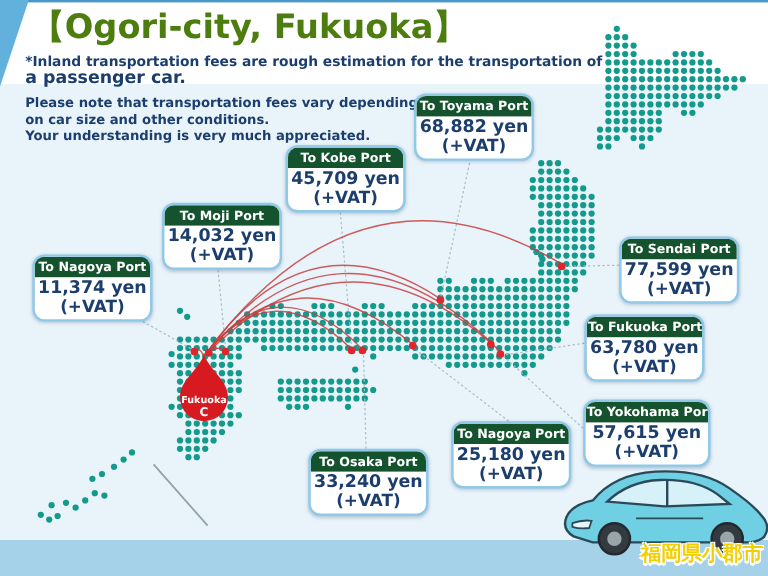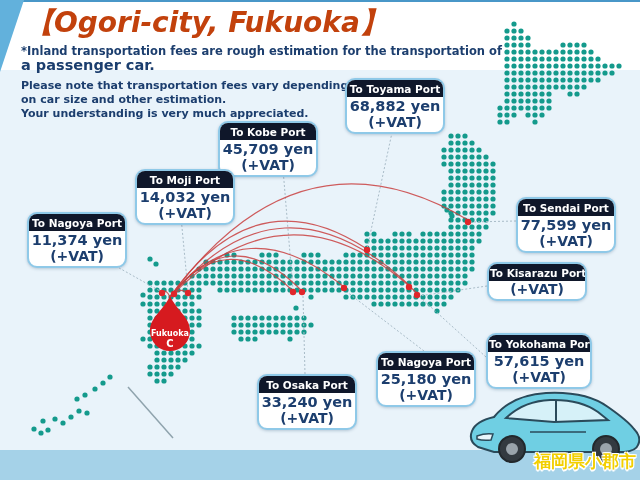--- a/index.html
+++ b/index.html
@@ -7,37 +7,37 @@
     position:relative; width:640px; height:480px; overflow:hidden;
     background:#e9f3fa; font-family:"DejaVu Sans", sans-serif;
   }
   .bg-topbar{position:absolute;left:0;top:0;width:640px;height:2px;background:#4897c8;}
   .bg-white{position:absolute;left:0;top:0;width:640px;height:70px;background:#ffffff;}
   .bg-bottom{position:absolute;left:0;top:450px;width:640px;height:30px;background:#a5d2e8;}
   #mapsvg{position:absolute;left:0;top:0;}
 
   .title{
     position:absolute;left:26px;top:4px;
-    font-size:28px;font-weight:bold;font-style:italic;
-    color:#c2410c;letter-spacing:0px;white-space:nowrap;
+    font-size:28px;font-weight:bold;
+    color:#4d7c0f;letter-spacing:0px;white-space:nowrap;
   }
   .disc{position:absolute;color:#1c3e6e;font-weight:bold;white-space:nowrap;}
   .disc1{left:21px;top:44px;font-size:11.5px;}
   .disc2{left:21px;top:57px;font-size:14.5px;}
   .disc3{left:21px;top:79px;font-size:11px;}
   .disc4{left:21px;top:93px;font-size:11px;}
   .disc5{left:21px;top:107px;font-size:11px;}
 
   .card{
     position:absolute;width:96px;background:#ffffff;
     border:2px solid #8fc9e8;border-radius:10px;overflow:hidden;
     box-shadow:0 1px 3px rgba(30,70,110,.25);text-align:center;
   }
   .card .hd{
-    background:#0f172a;color:#ffffff;font-weight:bold;font-size:10.5px;
+    background:#14532d;color:#ffffff;font-weight:bold;font-size:10.5px;
     padding:3px 1px 2px 1px;white-space:nowrap;
   }
   .card .fee{color:#1c3e6e;font-weight:bold;font-size:14.5px;margin-top:1px;white-space:nowrap;}
   .card .vat{color:#1c3e6e;font-weight:bold;font-size:14px;margin-bottom:2px;}
   .card-yokohama{width:102px;}
 
   .footer-city{
     position:absolute;left:534px;top:450px;width:106px;
     font-size:17px;font-weight:bold;color:#f2cf00;white-space:nowrap;letter-spacing:0px;
     text-shadow:-1px -1px 0 #fff,1px -1px 0 #fff,-1px 1px 0 #fff,1px 1px 0 #fff,0 2px 0 #fff;
@@ -776,50 +776,51 @@
         <circle cx="606" cy="449" r="6" fill="#9aa4ab"></circle>
         <path d="M477,436 q8,-3 16,-2 l-2,6 q-8,1 -14,-1 z" fill="#e8f6fb" stroke="#2a4a5a" stroke-width="1.5"></path>
         <line x1="530" y1="432" x2="586" y2="432" stroke="#2a4a5a" stroke-width="1.5"></line>
       </g>
     </svg>
 
   <div class="title">【Ogori-city, Fukuoka】</div>
   <div class="disc disc1">*Inland transportation fees are rough estimation for the transportation of</div>
   <div class="disc disc2">a passenger car.</div>
   <div class="disc disc3">Please note that transportation fees vary depending</div>
-  <div class="disc disc4">on car size and other estimation.</div>
+  <div class="disc disc4">on car size and other conditions.</div>
   <div class="disc disc5">Your understanding is very much appreciated.</div>
 
   <div class="card" style="left:345px;top:78px">
     <div class="hd">To Toyama Port</div>
     <div class="fee">68,882 yen</div>
     <div class="vat">(+VAT)</div>
   </div>
-  <div class="card" style="left:218px;top:121px">
+  <div class="card" style="left:238px;top:121px">
     <div class="hd">To Kobe Port</div>
     <div class="fee">45,709 yen</div>
     <div class="vat">(+VAT)</div>
   </div>
   <div class="card" style="left:135px;top:169px">
     <div class="hd">To Moji Port</div>
     <div class="fee">14,032 yen</div>
     <div class="vat">(+VAT)</div>
   </div>
   <div class="card" style="left:27px;top:212px">
     <div class="hd">To Nagoya Port</div>
     <div class="fee">11,374 yen</div>
     <div class="vat">(+VAT)</div>
   </div>
   <div class="card" style="left:516px;top:197px">
     <div class="hd">To Sendai Port</div>
     <div class="fee">77,599 yen</div>
     <div class="vat">(+VAT)</div>
   </div>
   <div class="card" style="left:487px;top:262px">
-    <div class="hd">To Kisarazu Port</div>
+    <div class="hd">To Fukuoka Port</div>
+    <div class="fee">63,780 yen</div>
     <div class="vat">(+VAT)</div>
   </div>
   <div class="card card-yokohama" style="left:486px;top:333px">
     <div class="hd">To Yokohama Port</div>
     <div class="fee">57,615 yen</div>
     <div class="vat">(+VAT)</div>
   </div>
   <div class="card" style="left:376px;top:351px">
     <div class="hd">To Nagoya Port</div>
     <div class="fee">25,180 yen</div>

